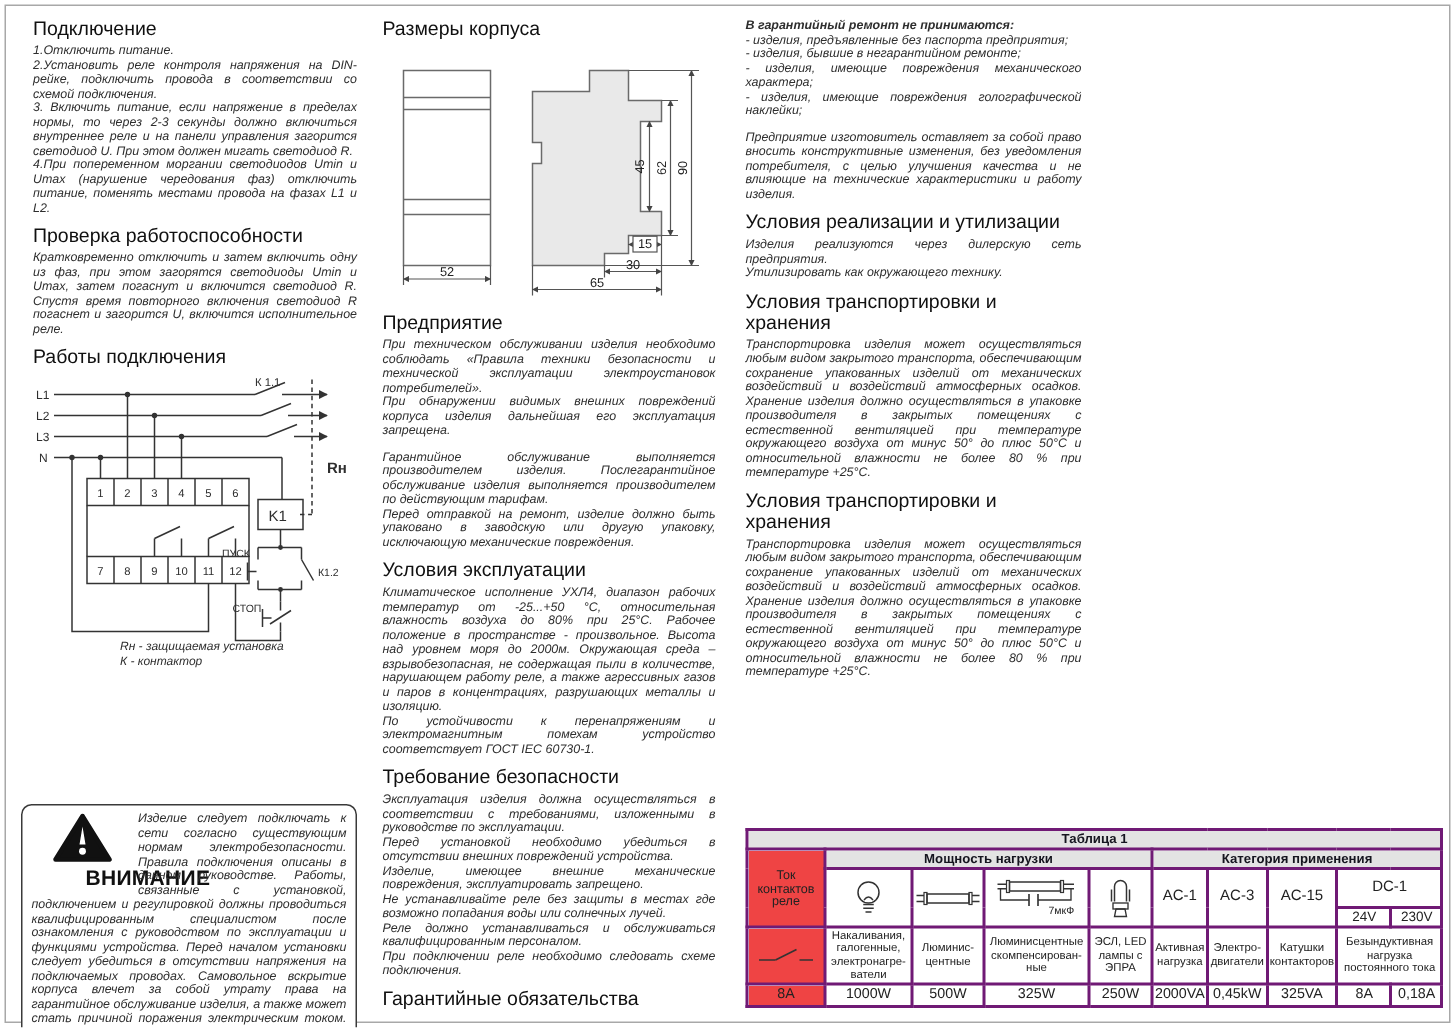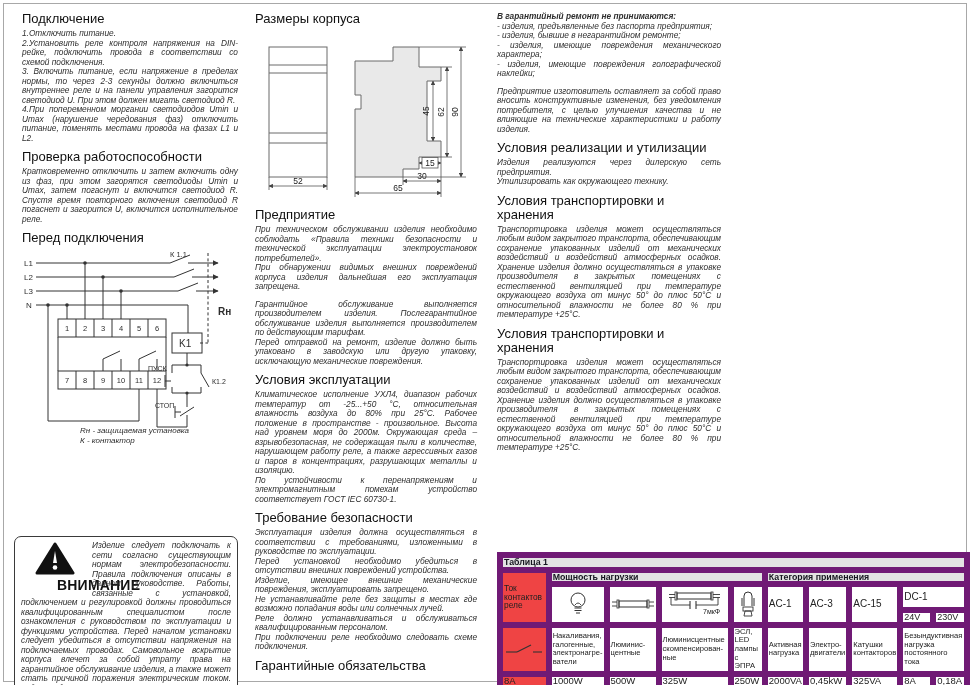--- a/index.html
+++ b/index.html
@@ -16,21 +16,21 @@
   p.gap{margin-top:8px;}
   p.boldline{font-weight:bold;}
   .warnbox{position:absolute;left:-8px;top:526px;width:224px;border:1.2px solid #3a3a3a;
            border-radius:7px;padding:4px 6px;box-sizing:border-box;background:#fff;}
   .warnicon{float:left;width:68px;text-align:center;margin:1px 3px 0 0;}
   .warnlabel{font-size:14px;font-weight:bold;color:#111;margin-top:1px;letter-spacing:.2px;margin-left:36px;}
   svg{display:block;}
   .diag{margin-top:4px;}
   
   .t1{position:absolute;left:497px;top:552px;border-collapse:collapse;table-layout:fixed;background:#fff;}
-  .t1 td{border:6px solid #701a75;vertical-align:middle;
+  .t1 td{border:2px solid #701a75;text-align:center;vertical-align:middle;
          padding:0 1px;font-size:7.6px;line-height:8.6px;color:#222;overflow:hidden;}
   .t1 .th{font-size:8.8px;font-weight:bold;background:#e3e3e3;color:#15151f;}
   .t1 .lh{background:#ef4444;font-size:8.4px;font-weight:normal;}
   .t1 .acname{font-size:10px;color:#222;}
   .t1 .subv{font-size:9px;}
   .t1 .val{font-size:9.5px;}
   .t1 .ic{background:#fff;}
 </style>
 </head>
 <body>
@@ -41,21 +41,21 @@
   <div class="col col1">
     <h2 class="first">Подключение</h2>
     <p>1.Отключить питание.</p>
     <p>2.Установить реле контроля напряжения на DIN-рейке, подключить провода в соответствии со схемой подключения.</p>
     <p>3. Включить питание, если напряжение в пределах нормы, то через 2-3 секунды должно включиться внутреннее реле и на панели управления загорится светодиод U. При этом должен мигать светодиод R.</p>
     <p>4.При попеременном моргании светодиодов Umin и Umax (нарушение чередования фаз) отключить питание, поменять местами провода на фазах L1 и L2.</p>
 
     <h2>Проверка работоспособности</h2>
     <p>Кратковременно отключить и затем включить одну из фаз, при этом загорятся светодиоды Umin и Umax, затем погаснут и включится светодиод R. Спустя время повторного включения светодиод R погаснет и загорится U, включится исполнительное реле.</p>
 
-    <h2>Перед подключения</h2>
+    <h2>Работы подключения</h2>
 
     <svg class="diag" width="216" height="196" viewBox="0 0 216 196">
       <defs>
         <marker id="arrW" viewBox="0 0 10 10" refX="9" refY="5" markerWidth="6" markerHeight="6" orient="auto">
             <path d="M0,0 L10,5 L0,10 z" fill="#333"></path>
           </marker>
       </defs>
       <g stroke="#333" stroke-width="1" fill="none">
 
         <line x1="14" y1="14" x2="148" y2="14"></line>

